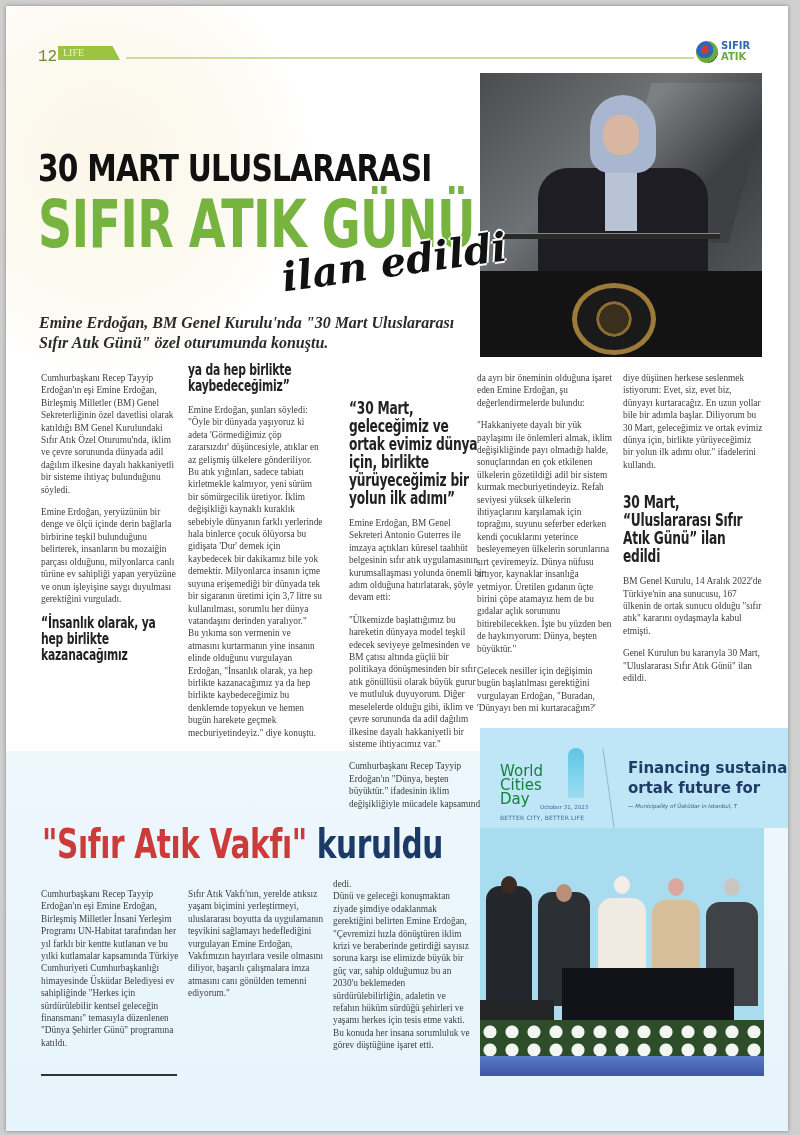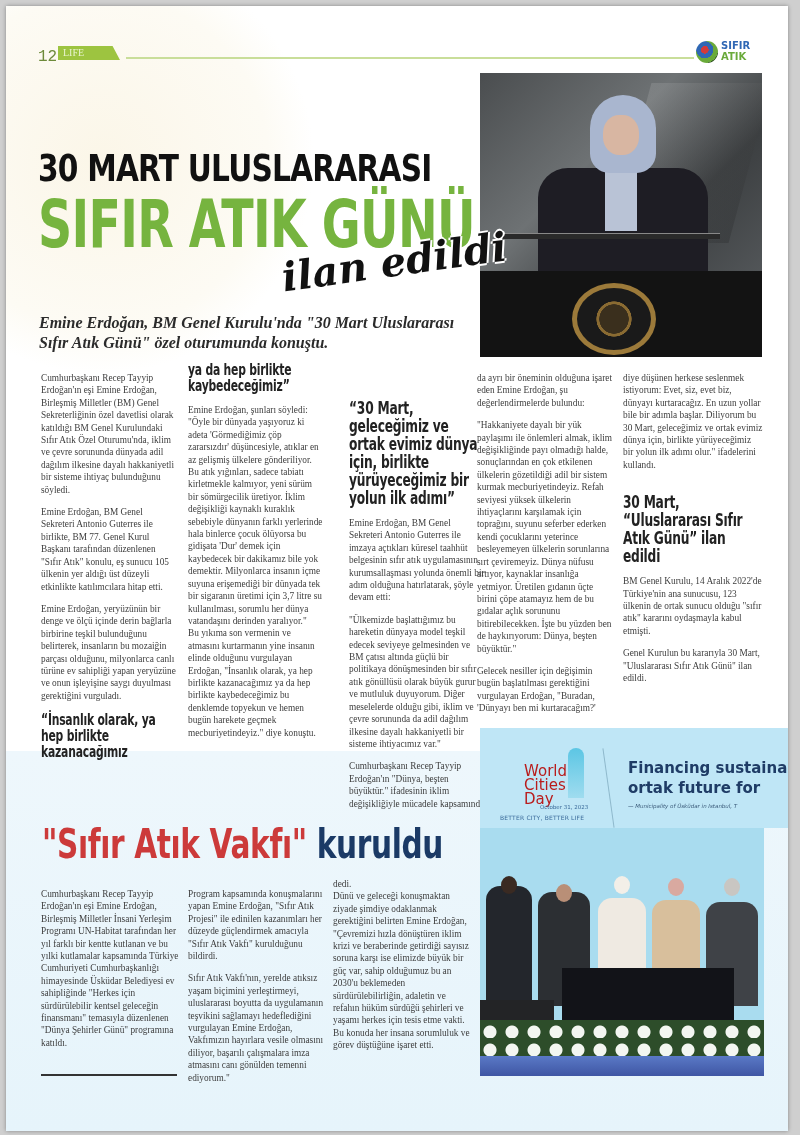--- a/index.html
+++ b/index.html
@@ -80,21 +80,21 @@
   }
   .subhead.big { font-size: 17px; line-height: 18px; }
   .c1 { left: 35px; top: 366px; width: 136px; }
   .c2 { left: 182px; top: 356px; width: 136px; }
   .c3 { left: 327px; top: 393px; width: 136px; margin-left: 16px; }
   .c4 { left: 471px; top: 366px; width: 136px; }
   .c5 { left: 617px; top: 366px; width: 140px; }
 
   
   .wcd { position: absolute; left: 474px; top: 722px; width: 310px; height: 100px; background: #bfe6f6; overflow: hidden; }
-  .wcd-title { position: absolute; left: 20px; top: 36px; font-family: "DejaVu Sans", sans-serif; font-size: 15px; line-height: 14px; color: #b91c1c; margin-left: 24px; }
+  .wcd-title { position: absolute; left: 20px; top: 36px; font-family: "DejaVu Sans", sans-serif; font-size: 15px; line-height: 14px; color: #15803d; }
   .wcd-date { position: absolute; left: 60px; top: 76px; font-family: "DejaVu Sans", sans-serif; font-size: 5.5px; color: #3b6b9a; }
   .wcd-slogan { position: absolute; left: 20px; top: 86px; font-family: "DejaVu Sans", sans-serif; font-size: 6px; color: #3b6b9a; letter-spacing: 0.2px; }
   .wcd-tower { position: absolute; left: 88px; top: 20px; width: 16px; height: 50px; border-radius: 8px 8px 0 0; background: linear-gradient(180deg,#5cc6e4,#9fdcef); }
   .wcd-divider { position: absolute; left: 128px; top: 20px; width: 1px; height: 80px; background: #8fb9cc; transform: rotate(-8deg); }
   .wcd-head { position: absolute; left: 148px; top: 30px; font-family: "DejaVu Sans", sans-serif; font-weight: bold; font-size: 15px; line-height: 20px; color: #1f3c66; white-space: nowrap; }
   .wcd-sub { position: absolute; left: 148px; top: 75px; font-family: "DejaVu Sans", sans-serif; font-style: italic; font-size: 5.5px; color: #3b5b7a; white-space: nowrap; }
 
   
   .group-photo { position: absolute; left: 474px; top: 822px; width: 284px; height: 248px; background: #a9dcef; overflow: hidden; }
   .person { position: absolute; bottom: 70px; border-radius: 14px 14px 0 0; }
@@ -146,21 +146,20 @@
     <div class="un-emblem"></div>
   </div>
 
   <div class="title-line1">30 MART ULUSLARARASI</div>
   <div class="title-line2">SIFIR ATIK GÜNÜ</div>
   <div class="title-script">ilan edildi</div>
   <div class="lead">Emine Erdoğan, BM Genel Kurulu'nda "30 Mart Uluslararası Sıfır Atık Günü" özel oturumunda konuştu.</div>
 
   <div class="col c1">
     <p>Cumhurbaşkanı Recep Tayyip Erdoğan'ın eşi Emine Erdoğan, Birleşmiş Milletler (BM) Genel Sekreterliğinin özel davetlisi olarak katıldığı BM Genel Kurulundaki Sıfır Atık Özel Oturumu'nda, iklim ve çevre sorununda dünyada adil dağılım ilkesine dayalı hakkaniyetli bir sisteme ihtiyaç bulunduğunu söyledi.</p>
-    <p>Emine Erdoğan, BM Genel Sekreteri Antonio Guterres ile birlikte, BM 77. Genel Kurul Başkanı tarafından düzenlenen "Sıfır Atık" konulu, eş sunucu 105 ülkenin yer aldığı üst düzeyli etkinlikte katılımcılara hitap etti.</p>
     <p>Emine Erdoğan, yeryüzünün bir denge ve ölçü içinde derin bağlarla birbirine teşkil bulunduğunu belirterek, insanların bu mozaiğin parçası olduğunu, milyonlarca canlı türüne ev sahipliği yapan yeryüzüne ve onun işleyişine saygı duyulması gerektiğini vurguladı.</p>
     <div class="subhead">“İnsanlık olarak, ya hep birlikte kazanacağımız</div>
   </div>
 
   <div class="col c2">
     <div class="subhead">ya da hep birlikte kaybedeceğimiz”</div>
     <p class="tight">Emine Erdoğan, şunları söyledi: "Öyle bir dünyada yaşıyoruz ki adeta 'Görmediğimiz çöp zararsızdır' düşüncesiyle, atıklar en az gelişmiş ülkelere gönderiliyor. Bu atık yığınları, sadece tabiatı kirletmekle kalmıyor, yeni sürüm bir sömürgecilik üretiyor. İklim değişikliği kaynaklı kuraklık sebebiyle dünyanın farklı yerlerinde hala binlerce çocuk ölüyorsa bu gidişata 'Dur' demek için kaybedecek bir dakikamız bile yok demektir. Milyonlarca insanın içme suyuna erişemediği bir dünyada tek bir sigaranın üretimi için 3,7 litre su kullanılması, sorumlu her dünya vatandaşını derinden yaralıyor."</p>
     <p>Bu yıkıma son vermenin ve atmasını kurtarmanın yine insanın elinde olduğunu vurgulayan Erdoğan, "İnsanlık olarak, ya hep birlikte kazanacağımız ya da hep birlikte kaybedeceğimiz bu denklemde topyekun ve hemen bugün harekete geçmek mecburiyetindeyiz." diye konuştu.</p>
   </div>
 
@@ -173,21 +172,21 @@
 
   <div class="col c4">
     <p>da ayrı bir öneminin olduğuna işaret eden Emine Erdoğan, şu değerlendirmelerde bulundu:</p>
     <p>"Hakkaniyete dayalı bir yük paylaşımı ile önlemleri almak, iklim değişikliğinde payı olmadığı halde, sonuçlarından en çok etkilenen ülkelerin gözetildiği adil bir sistem kurmak mecburiyetindeyiz. Refah seviyesi yüksek ülkelerin ihtiyaçlarını karşılamak için toprağını, suyunu seferber ederken kendi çocuklarını yeterince besleyemeyen ülkelerin sorunlarına sırt çeviremeyiz. Dünya nüfusu artıyor, kaynaklar insanlığa yetmiyor. Üretilen gıdanın üçte birini çöpe atamayız hem de bu gıdalar açlık sorununu bitirebilecekken. İşte bu yüzden ben de haykırıyorum: Dünya, beşten büyüktür."</p>
     <p>Gelecek nesiller için değişimin bugün başlatılması gerektiğini vurgulayan Erdoğan, "Buradan, 'Dünyayı ben mi kurtaracağım?'</p>
   </div>
 
   <div class="col c5">
     <p style="margin-bottom:22px">diye düşünen herkese seslenmek istiyorum: Evet, siz, evet biz, dünyayı kurtaracağız. En uzun yollar bile bir adımla başlar. Diliyorum bu 30 Mart, geleceğimiz ve ortak evimiz dünya için, birlikte yürüyeceğimiz bir yolun ilk adımı olur." ifadelerini kullandı.</p>
     <div class="subhead big">30 Mart, “Uluslararası Sıfır Atık Günü” ilan edildi</div>
-    <p>BM Genel Kurulu, 14 Aralık 2022'de Türkiye'nin ana sunucusu, 123 ülkenin de ortak sunucu olduğu "sıfır atık" kararını oydaşmayla kabul etmişti.</p>
+    <p>BM Genel Kurulu, 14 Aralık 2022'de Türkiye'nin ana sunucusu, 167 ülkenin de ortak sunucu olduğu "sıfır atık" kararını oydaşmayla kabul etmişti.</p>
     <p>Genel Kurulun bu kararıyla 30 Mart, "Uluslararası Sıfır Atık Günü" ilan edildi.</p>
   </div>
 
   <div class="wcd">
     <div class="wcd-tower"></div>
     <div class="wcd-title">
       <div>World</div>
       <div>Cities</div>
       <div>Day</div>
     </div>
@@ -220,21 +219,20 @@
 
   <div class="vakif-title">
     <span class="red">"Sıfır Atık Vakfı"</span>
     <span class="navy">kuruldu</span>
   </div>
 
   <div class="col b1">
     <p>Cumhurbaşkanı Recep Tayyip Erdoğan'ın eşi Emine Erdoğan, Birleşmiş Milletler İnsani Yerleşim Programı UN-Habitat tarafından her yıl farklı bir kentte kutlanan ve bu yılki kutlamalar kapsamında Türkiye Cumhuriyeti Cumhurbaşkanlığı himayesinde Üsküdar Belediyesi ev sahipliğinde "Herkes için sürdürülebilir kentsel geleceğin finansmanı" temasıyla düzenlenen "Dünya Şehirler Günü" programına katıldı.</p>
   </div>
   <div class="col b2">
-    <p>Program kapsamında konuşmalarını yapan Emine Erdoğan, "Sıfır Atık Projesi" ile edinilen kazanımları her düzeyde güçlendirmek amacıyla "Sıfır Atık Vakfı" kurulduğunu bildirdi.</p>
     <p>Sıfır Atık Vakfı'nın, yerelde atıksız yaşam biçimini yerleştirmeyi, uluslararası boyutta da uygulamanın teşvikini sağlamayı hedeflediğini vurgulayan Emine Erdoğan, Vakfımızın hayırlara vesile olmasını diliyor, başarılı çalışmalara imza atmasını canı gönülden temenni ediyorum."</p>
   </div>
   <div class="col b3">
     <p style="white-space:pre-line">dedi.
 Dünü ve geleceği konuşmaktan ziyade şimdiye odaklanmak gerektiğini belirten Emine Erdoğan, "Çevremizi hızla dönüştüren iklim krizi ve beraberinde getirdiği sayısız soruna karşı ise elimizde büyük bir güç var, sahip olduğumuz bu an 2030'u beklemeden sürdürülebilirliğin, adaletin ve refahın hüküm sürdüğü şehirleri ve yaşamı herkes için tesis etme vakti. Bu konuda her insana sorumluluk ve görev düştüğüne işaret etti.</p>
   </div>
   <div class="bottom-rule"></div>
 </div>
 
 </body></html>

